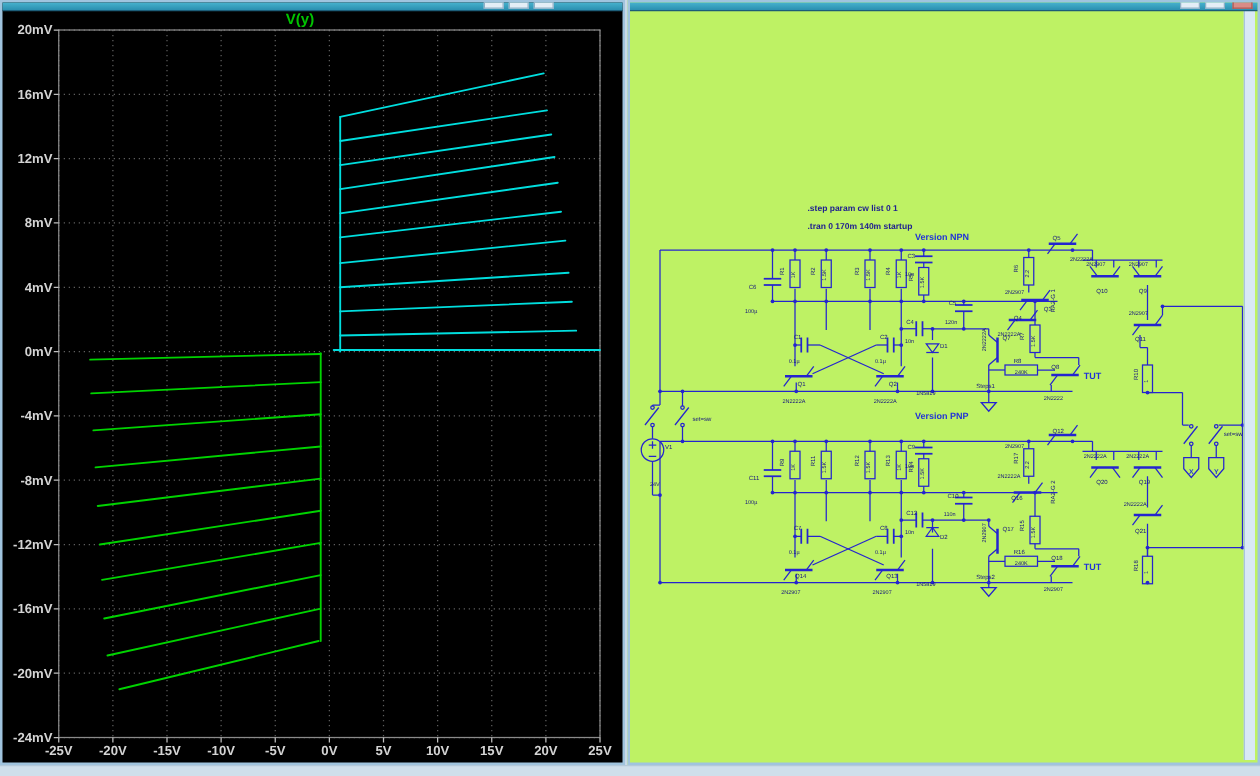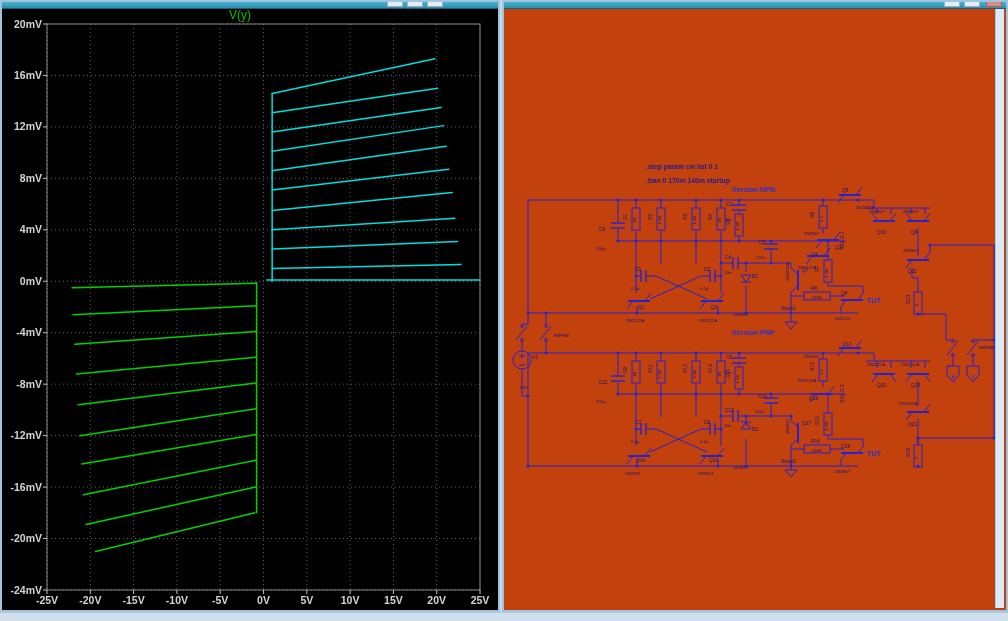--- a/index.html
+++ b/index.html
@@ -1,25 +1,25 @@
 <!DOCTYPE html>
 <html><head>
 <meta charset="utf-8">
 <style>
   html,body{margin:0;padding:0;background:#c9d9e7;font-family:"Liberation Sans",sans-serif;}
   #stage{position:relative;width:1008px;height:621px;overflow:hidden;background:#c9d9e7;}
   .pane{position:absolute;top:0;height:612px;border:2px solid #a0c4de;box-sizing:border-box;}
   #pane-left{left:0;width:500px;background:#000;}
-  #pane-right{left:502px;width:506px;background:#c2410c;}
+  #pane-right{left:502px;width:506px;background:#bef264;}
   .titlestrip{position:absolute;left:0;right:0;top:0;height:6px;
     background:linear-gradient(#47b2cd,#2b8fb0);border-bottom:1px solid #1c5d78;z-index:5;}
   .winbtn{position:absolute;top:0;height:5px;width:16px;background:#e4eef6;border:1px solid #8fb0c6;border-top:none;box-sizing:border-box;}
   .winbtn.red{background:#d98c86;border-color:#b05a54;}
   #plot-title{position:absolute;left:0;right:20px;top:6px;text-align:center;
-    color:#00c300;font-weight:normal;font-size:12px;z-index:4;pointer-events:none;}
+    color:#00c300;font-weight:bold;font-size:12px;z-index:4;pointer-events:none;}
   #plot-xlabel{position:absolute;left:45px;width:433px;top:602px;text-align:center;
     color:#d4d4d4;font-weight:bold;font-size:11px;z-index:4;pointer-events:none;}
   #plot-svg{position:absolute;left:0;top:0;}
   #schem-svg{position:absolute;left:2px;top:6px;}
   #scrollbar{position:absolute;top:6px;bottom:2px;right:2px;width:8px;
     background:#d9e9f6;border-left:1px solid #a8c6dc;}
   #bottom-strip{position:absolute;left:0;top:612px;width:1008px;height:9px;
     background:#cfdfeb;border-top:1px solid #b4c9da;box-sizing:border-box;}
   text{font-family:"Liberation Sans",sans-serif;}
 </style>

